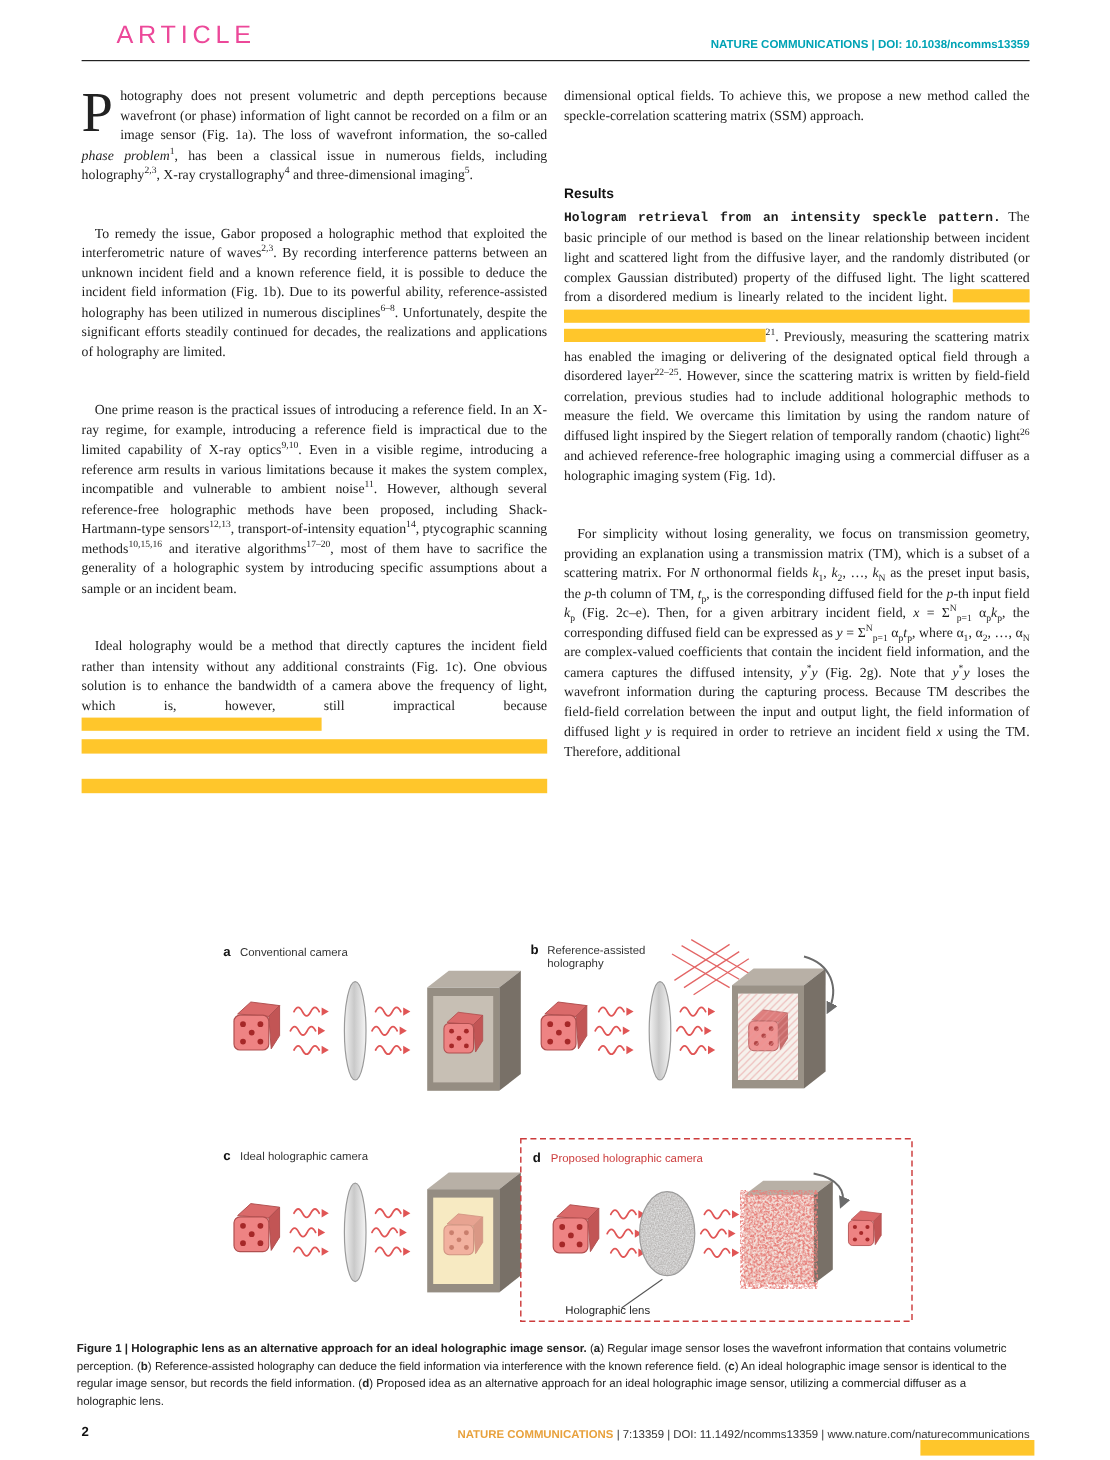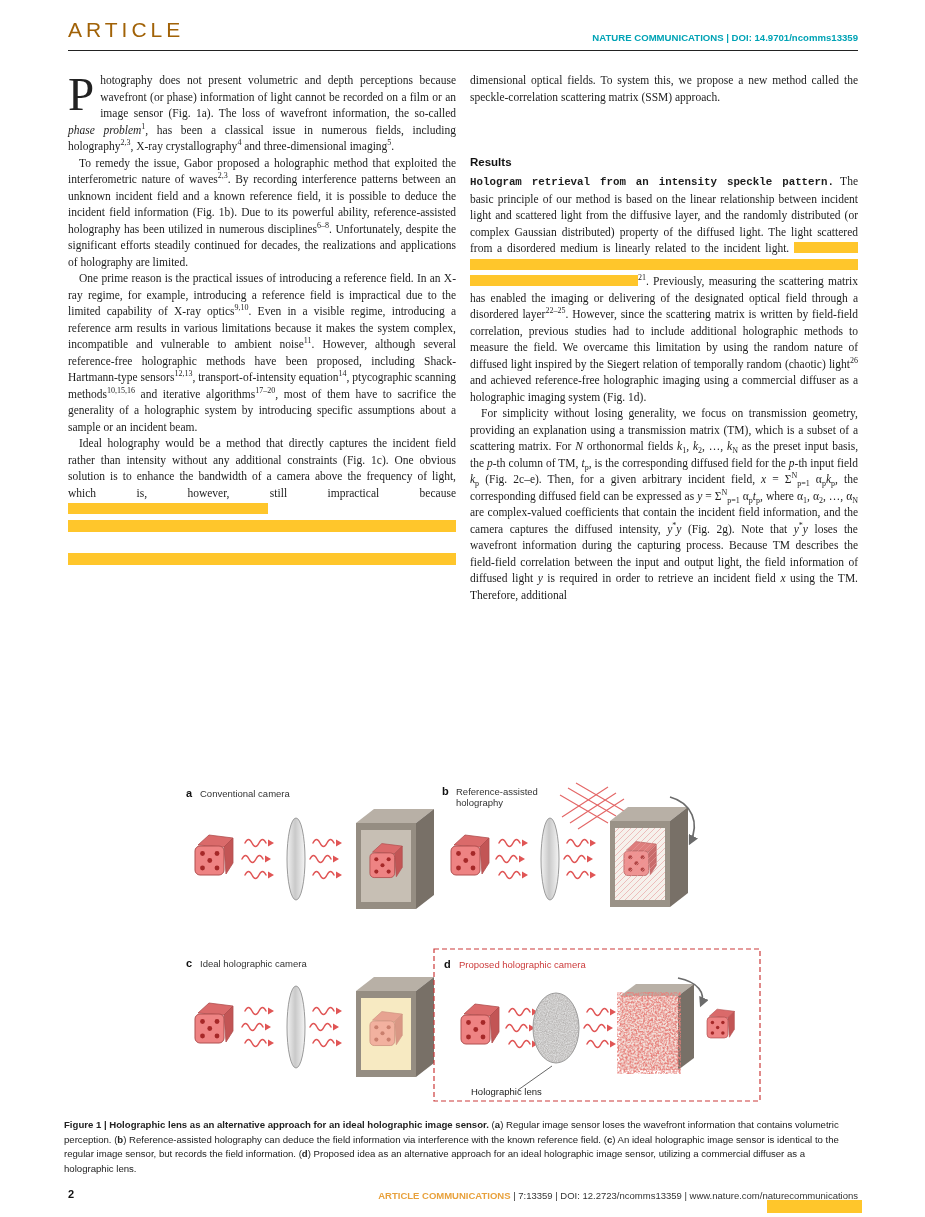--- a/index.html
+++ b/index.html
@@ -3,32 +3,32 @@
 <meta charset="utf-8">
 <style>
   * { margin:0; padding:0; box-sizing:border-box; }
   html,body { background:#ffffff; }
   .page { position:relative; width:925px; height:1217px; background:#fff; overflow:hidden;
           color:#191919; font-family:"Liberation Serif", serif; }
 
   
   .header { position:absolute; left:68px; right:67px; top:18px; height:30px; }
   .article-label { font-family:"Liberation Sans", sans-serif; font-size:21px; letter-spacing:4px;
-                   color:#a16207; font-weight:400; }
+                   color:#ec4899; font-weight:400;margin-left:29px; }
   .journal-ref { position:absolute; right:0; bottom:5px; font-family:"Liberation Sans", sans-serif;
                  font-size:9.6px; font-weight:bold; color:var(--accent-teal,#00a3b5); }
   .header-rule { position:absolute; left:68px; right:67px; top:50px; border-top:1.6px solid #222; }
 
   
   .col { position:absolute; top:72px; width:388px; font-size:11.5px; line-height:16.5px;
          text-align:justify; color:#1c1c1c; }
   .col-left { left:68px; }
   .col-right { left:470px; }
   p.para { margin:0; }
-  p.indent { text-indent:11px; }
+  p.indent { text-indent:11px;margin-top:32px; }
   .dropcap { float:left; font-size:47px; line-height:40px; padding:2px 6px 0 0; color:#222; }
   .section-heading { font-family:"Liberation Sans", sans-serif; font-size:11.5px; font-weight:bold;
                      color:#111; margin:50px 0 4px 0; line-height:14px; text-align:left; }
   .runin { font-family:Liberation Mono, monospace; font-size:10.8px; }
   sup { font-size:8px; line-height:0; }
   sub { font-size:8px; line-height:0; }
   i { font-style:italic; }
 
   
   .hl { display:inline-block; height:11px; background:var(--highlight-yellow,#ffc62b); vertical-align:-1px; }
@@ -56,35 +56,35 @@
   .corner-redact { position:absolute; right:63px; top:1200px; width:95px; height:13px;
                    background:var(--highlight-yellow,#ffc62b); }
 </style>
 </head>
 <body>
 
 <div class="page">
 
   <header class="header">
     <div class="article-label">ARTICLE</div>
-    <div class="journal-ref">NATURE COMMUNICATIONS | DOI: 14.9701/ncomms13359</div>
+    <div class="journal-ref">NATURE COMMUNICATIONS | DOI: 10.1038/ncomms13359</div>
   </header>
   <div class="header-rule"></div>
 
   <div class="col col-left" id="col-left">
       <p class="para"><span class="dropcap">P</span>hotography does not present volumetric and depth perceptions because wavefront (or phase) information of light cannot be recorded on a film or an image sensor (Fig. 1a). The loss of wavefront information, the so-called <i>phase problem</i><sup>1</sup>, has been a classical issue in numerous fields, including holography<sup>2,3</sup>, X-ray crystallography<sup>4</sup> and three-dimensional imaging<sup>5</sup>.</p>
       <p class="para indent">To remedy the issue, Gabor proposed a holographic method that exploited the interferometric nature of waves<sup>2,3</sup>. By recording interference patterns between an unknown incident field and a known reference field, it is possible to deduce the incident field information (Fig. 1b). Due to its powerful ability, reference-assisted holography has been utilized in numerous disciplines<sup>6–8</sup>. Unfortunately, despite the significant efforts steadily continued for decades, the realizations and applications of holography are limited.</p>
       <p class="para indent">One prime reason is the practical issues of introducing a reference field. In an X-ray regime, for example, introducing a reference field is impractical due to the limited capability of X-ray optics<sup>9,10</sup>. Even in a visible regime, introducing a reference arm results in various limitations because it makes the system complex, incompatible and vulnerable to ambient noise<sup>11</sup>. However, although several reference-free holographic methods have been proposed, including Shack-Hartmann-type sensors<sup>12,13</sup>, transport-of-intensity equation<sup>14</sup>, ptycographic scanning methods<sup>10,15,16</sup> and iterative algorithms<sup>17–20</sup>, most of them have to sacrifice the generality of a holographic system by introducing specific assumptions about a sample or an incident beam.</p>
       <p class="para indent">Ideal holography would be a method that directly captures the incident field rather than intensity without any additional constraints (Fig. 1c). One obvious solution is to enhance the bandwidth of a camera above the frequency of light, which is, however, still impractical because <span class="hl" style="width:200px"></span></p>
       <div class="redact-line"></div>
       <div class="redact-gap"></div>
       <div class="redact-line"></div>
     </div>
   <div class="col col-right" id="col-right">
-      <p class="para">dimensional optical fields. To system this, we propose a new method called the speckle-correlation scattering matrix (SSM) approach.</p>
+      <p class="para">dimensional optical fields. To achieve this, we propose a new method called the speckle-correlation scattering matrix (SSM) approach.</p>
       <h2 class="section-heading">Results</h2>
       <p class="para"><b class="runin">Hologram retrieval from an intensity speckle pattern.</b> The basic principle of our method is based on the linear relationship between incident light and scattered light from the diffusive layer, and the randomly distributed (or complex Gaussian distributed) property of the diffused light. The light scattered from a disordered medium is linearly related to the incident light. <span class="hl" style="width:64px"></span> <span class="hl" style="width:100%"></span> <span class="hl" style="width:168px"></span><sup>21</sup>. Previously, measuring the scattering matrix has enabled the imaging or delivering of the designated optical field through a disordered layer<sup>22–25</sup>. However, since the scattering matrix is written by field-field correlation, previous studies had to include additional holographic methods to measure the field. We overcame this limitation by using the random nature of diffused light inspired by the Siegert relation of temporally random (chaotic) light<sup>26</sup> and achieved reference-free holographic imaging using a commercial diffuser as a holographic imaging system (Fig. 1d).</p>
       <p class="para indent">For simplicity without losing generality, we focus on transmission geometry, providing an explanation using a transmission matrix (TM), which is a subset of a scattering matrix. For <i>N</i> orthonormal fields <i>k</i><sub>1</sub>, <i>k</i><sub>2</sub>, …, <i>k</i><sub>N</sub> as the preset input basis, the <i>p</i>-th column of TM, <i>t</i><sub>p</sub>, is the corresponding diffused field for the <i>p</i>-th input field <i>k</i><sub>p</sub> (Fig. 2c–e). Then, for a given arbitrary incident field, <i>x</i> = Σ<sup>N</sup><sub>p=1</sub> α<sub>p</sub><i>k</i><sub>p</sub>, the corresponding diffused field can be expressed as <i>y</i> = Σ<sup>N</sup><sub>p=1</sub> α<sub>p</sub><i>t</i><sub>p</sub>, where α<sub>1</sub>, α<sub>2</sub>, …, α<sub>N</sub> are complex-valued coefficients that contain the incident field information, and the camera captures the diffused intensity, <i>y</i><sup>*</sup><i>y</i> (Fig. 2g). Note that <i>y</i><sup>*</sup><i>y</i> loses the wavefront information during the capturing process. Because TM describes the field-field correlation between the input and output light, the field information of diffused light <i>y</i> is required in order to retrieve an incident field <i>x</i> using the TM. Therefore, additional</p>
     </div>
 
   <svg class="figure" viewBox="0 0 690 330" xmlns="http://www.w3.org/2000/svg">
     <defs>
       <linearGradient id="lensGrad" x1="0" y1="0" x2="1" y2="0">
         <stop offset="0" stop-color="#f2f2f2"></stop>
         <stop offset="0.45" stop-color="#c9c9c9"></stop>
@@ -208,17 +208,17 @@
       <use href="#die" transform="translate(530,228) scale(0.72)"></use>
       <path d="M 346,311 L 380,287" stroke="#555" stroke-width="0.9"></path>
       <text class="fig-annot" x="299" y="316">Holographic lens</text>
     </g>
   </svg>
 
   <div class="fig-caption"><b>Figure 1 | Holographic lens as an alternative approach for an ideal holographic image sensor.</b> (<b>a</b>) Regular image sensor loses the wavefront information that contains volumetric perception. (<b>b</b>) Reference-assisted holography can deduce the field information via interference with the known reference field. (<b>c</b>) An ideal holographic image sensor is identical to the regular image sensor, but records the field information. (<b>d</b>) Proposed idea as an alternative approach for an ideal holographic image sensor, utilizing a commercial diffuser as a holographic lens.</div>
 
   <div class="page-num">2</div>
   <div class="footer-cite">
-    <span class="jn">ARTICLE COMMUNICATIONS</span><span> | 7:13359 | DOI: 12.2723/ncomms13359 | www.nature.com/naturecommunications</span>
+    <span class="jn">NATURE COMMUNICATIONS</span><span> | 7:13359 | DOI: 11.1492/ncomms13359 | www.nature.com/naturecommunications</span>
   </div>
   <div class="corner-redact"></div>
 
 </div>
 
 </body></html>

